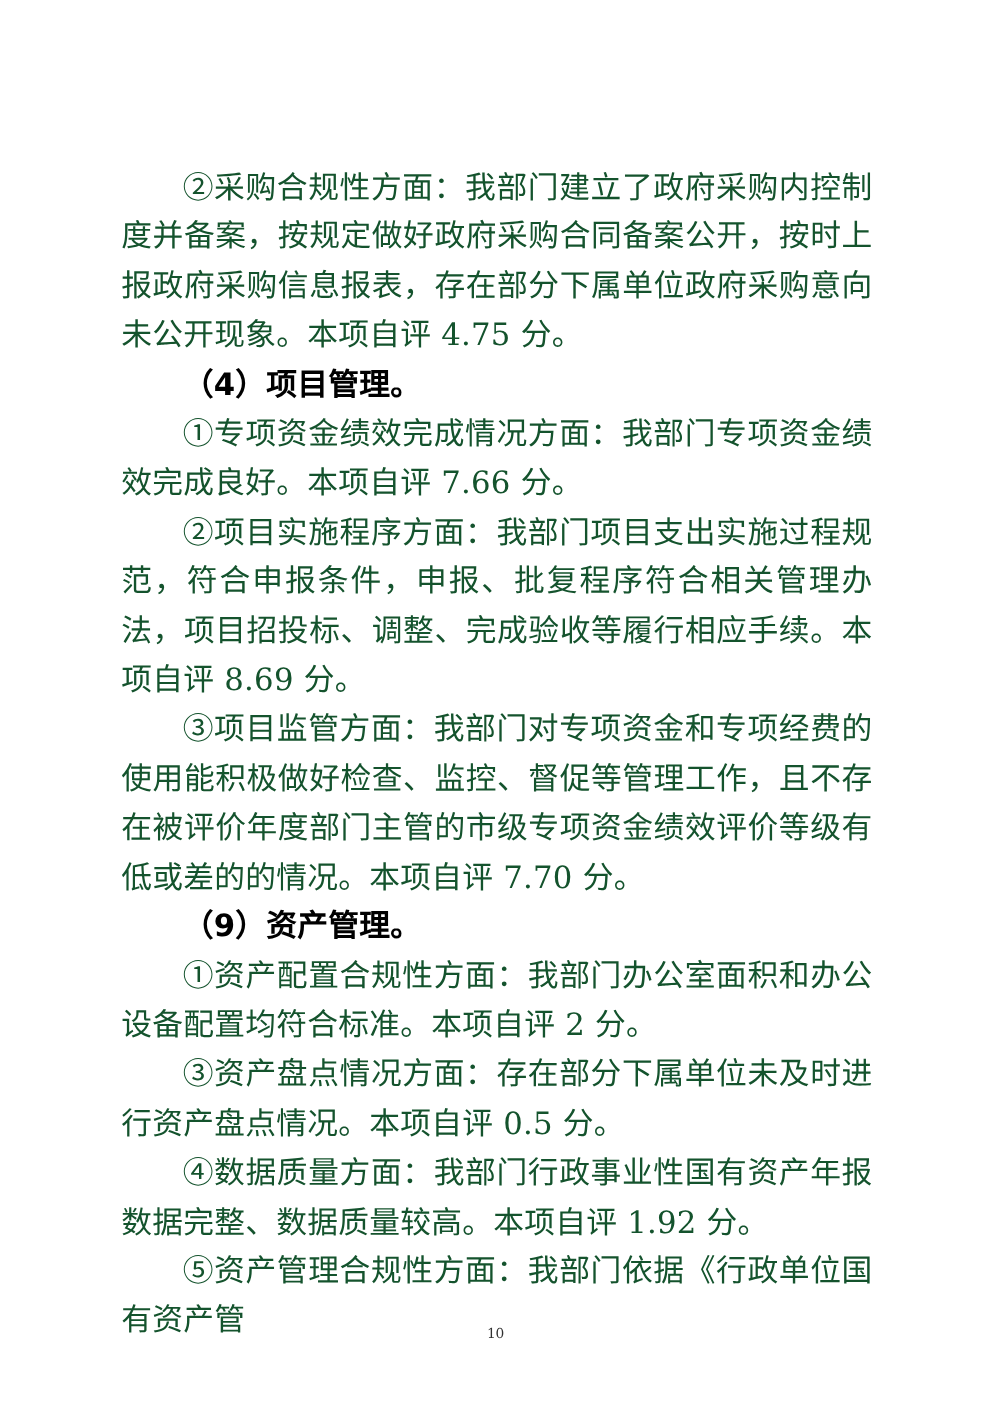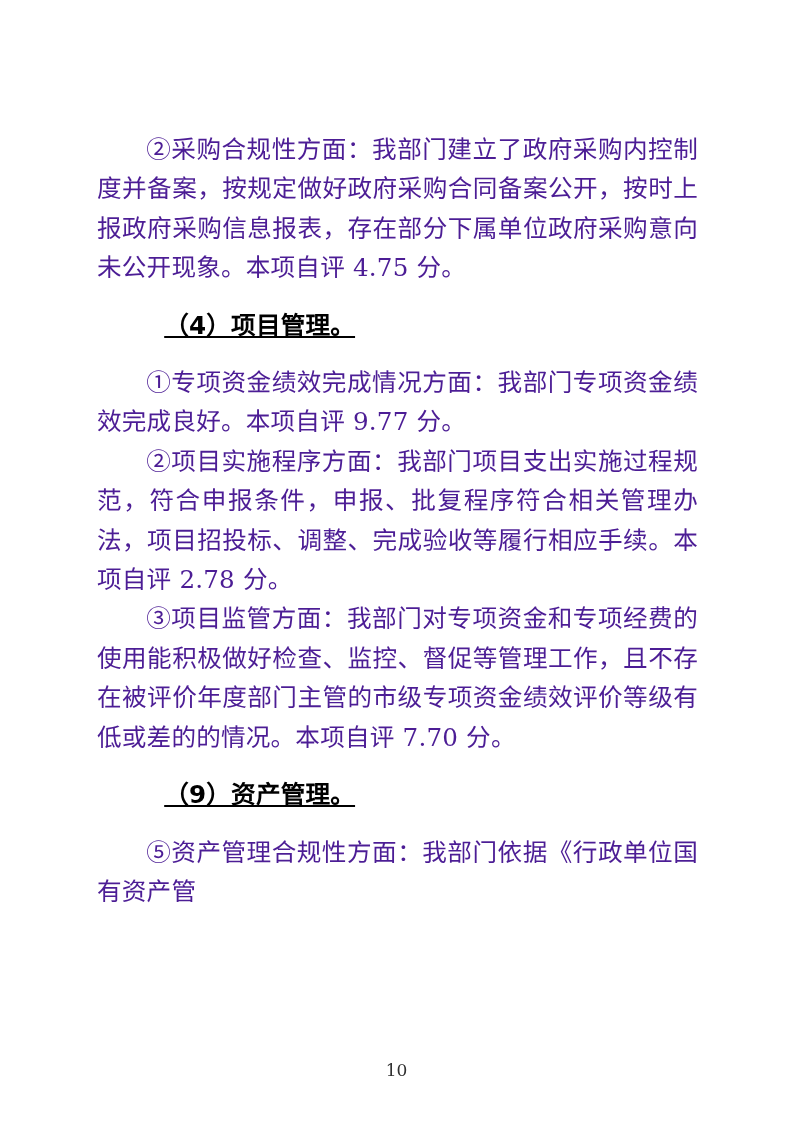--- a/index.html
+++ b/index.html
@@ -35,70 +35,72 @@
     width: 601px;
   }
   .para {
     font-size: 24.6px;
     line-height: 39.4px;
     letter-spacing: 0.2px;
     text-align: justify;
     text-justify: inter-ideograph;
     text-indent: 2em;
     margin: 0;
-    color: #4c1d95;
+    color: #14532d;
     font-weight: normal;
     word-break: break-all;
   }
   .heading {
     font-size: 24.6px;
     line-height: 39.4px;
     text-indent: 2em;
-    margin: 18px;
+    margin: 0;
     font-weight: bold;
     color: #000000;
     letter-spacing: 0.2px;
     font-family: "DejaVu Sans", "Liberation Sans", sans-serif;
-    text-decoration: underline;
   }
   .page-number {
     position: absolute;
     left: 0;
     width: 793px;
     top: 1060px;
     text-align: center;
-    font-size: 17px;
+    font-size: 11px;
     color: #303030;
     font-family: "DejaVu Serif", "Liberation Serif", serif;
   }
 </style>
 </head>
 <body>
 
 <div class="page">
 
   <div class="page-header"></div>
 
   <div class="doc-body">
 
     <p class="para">②采购合规性方面：我部门建立了政府采购内控制度并备案，按规定做好政府采购合同备案公开，按时上报政府采购信息报表，存在部分下属单位政府采购意向未公开现象。本项自评 4.75 分。</p>
 
     <p class="heading">（4）项目管理。</p>
 
-    <p class="para">①专项资金绩效完成情况方面：我部门专项资金绩效完成良好。本项自评 9.77 分。</p>
+    <p class="para">①专项资金绩效完成情况方面：我部门专项资金绩效完成良好。本项自评 7.66 分。</p>
 
-    <p class="para">②项目实施程序方面：我部门项目支出实施过程规范，符合申报条件，申报、批复程序符合相关管理办法，项目招投标、调整、完成验收等履行相应手续。本项自评 2.78 分。</p>
+    <p class="para">②项目实施程序方面：我部门项目支出实施过程规范，符合申报条件，申报、批复程序符合相关管理办法，项目招投标、调整、完成验收等履行相应手续。本项自评 8.69 分。</p>
 
     <p class="para">③项目监管方面：我部门对专项资金和专项经费的使用能积极做好检查、监控、督促等管理工作，且不存在被评价年度部门主管的市级专项资金绩效评价等级有低或差的的情况。本项自评 7.70 分。</p>
 
     <p class="heading">（9）资产管理。</p>
 
+    <p class="para">①资产配置合规性方面：我部门办公室面积和办公设备配置均符合标准。本项自评 2 分。</p>
 
 
+    <p class="para">③资产盘点情况方面：存在部分下属单位未及时进行资产盘点情况。本项自评 0.5 分。</p>
 
+    <p class="para">④数据质量方面：我部门行政事业性国有资产年报数据完整、数据质量较高。本项自评 1.92 分。</p>
 
     <p class="para">⑤资产管理合规性方面：我部门依据《行政单位国有资产管</p>
 
   </div>
 
   <div class="page-number">10</div>
 
 </div>
 
 </body></html>

